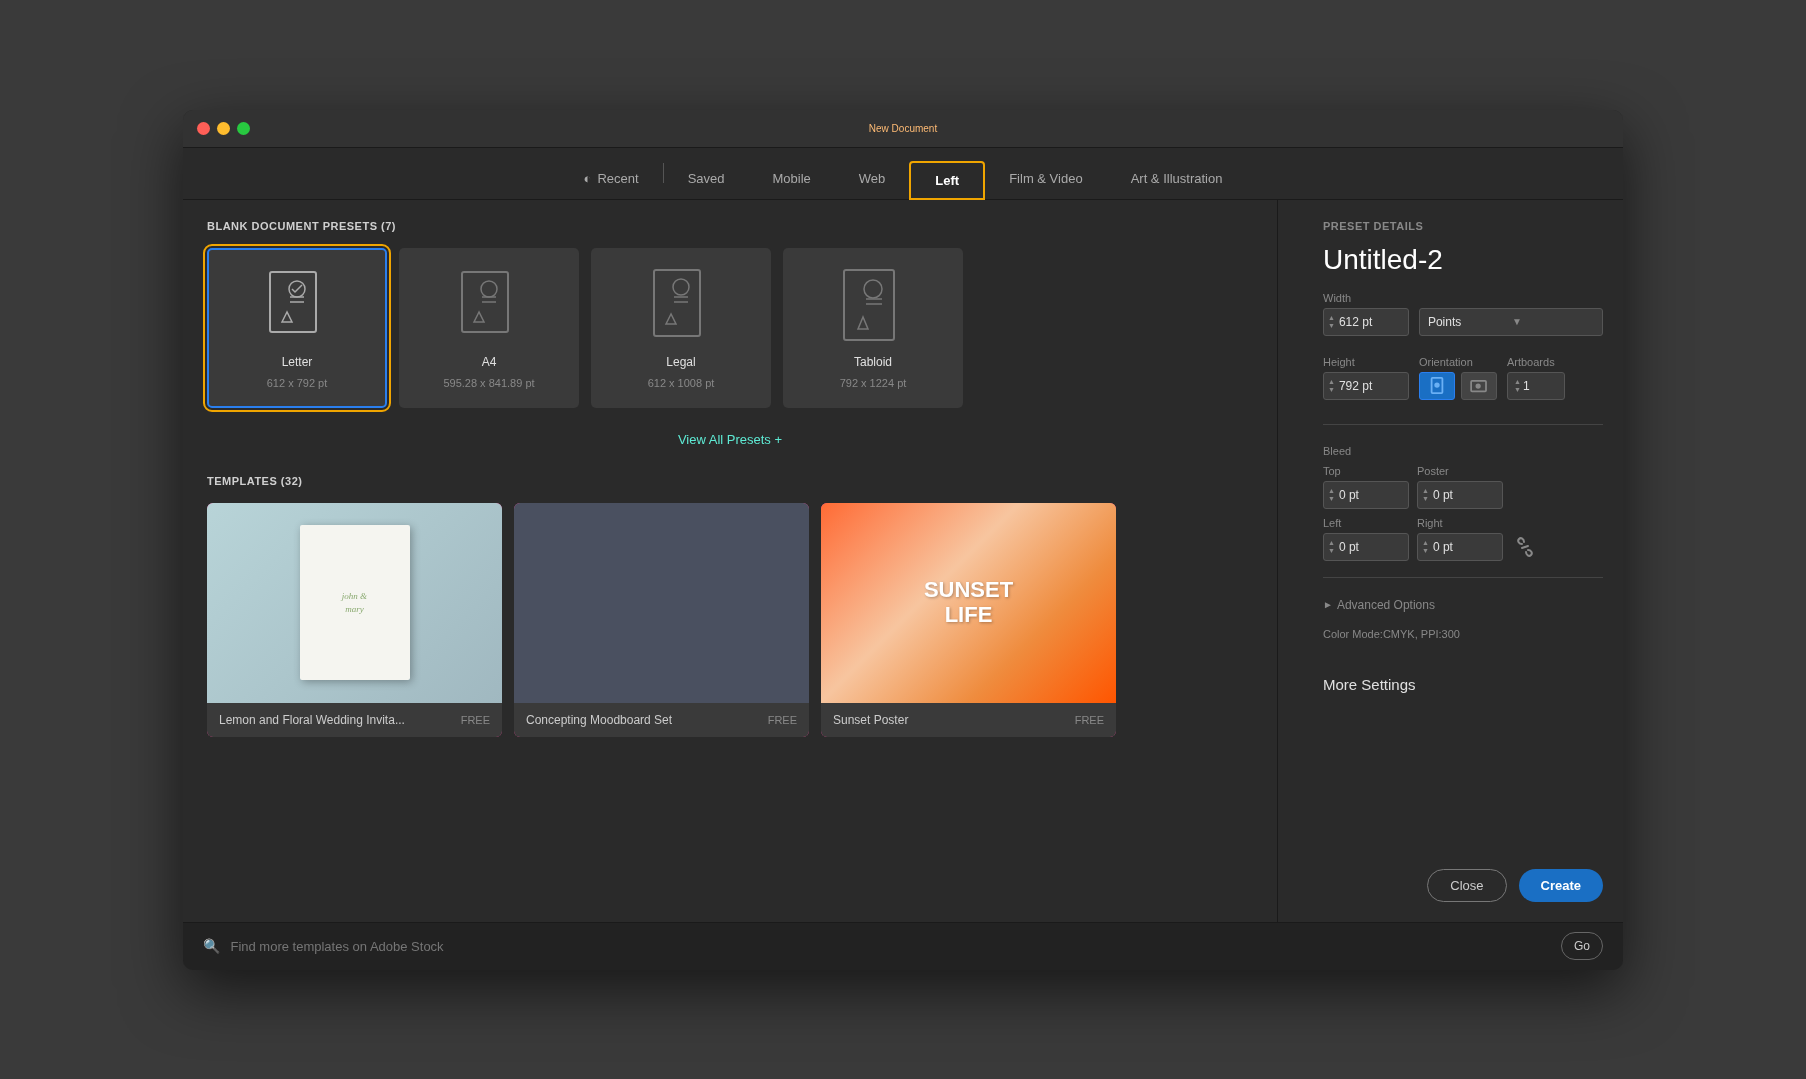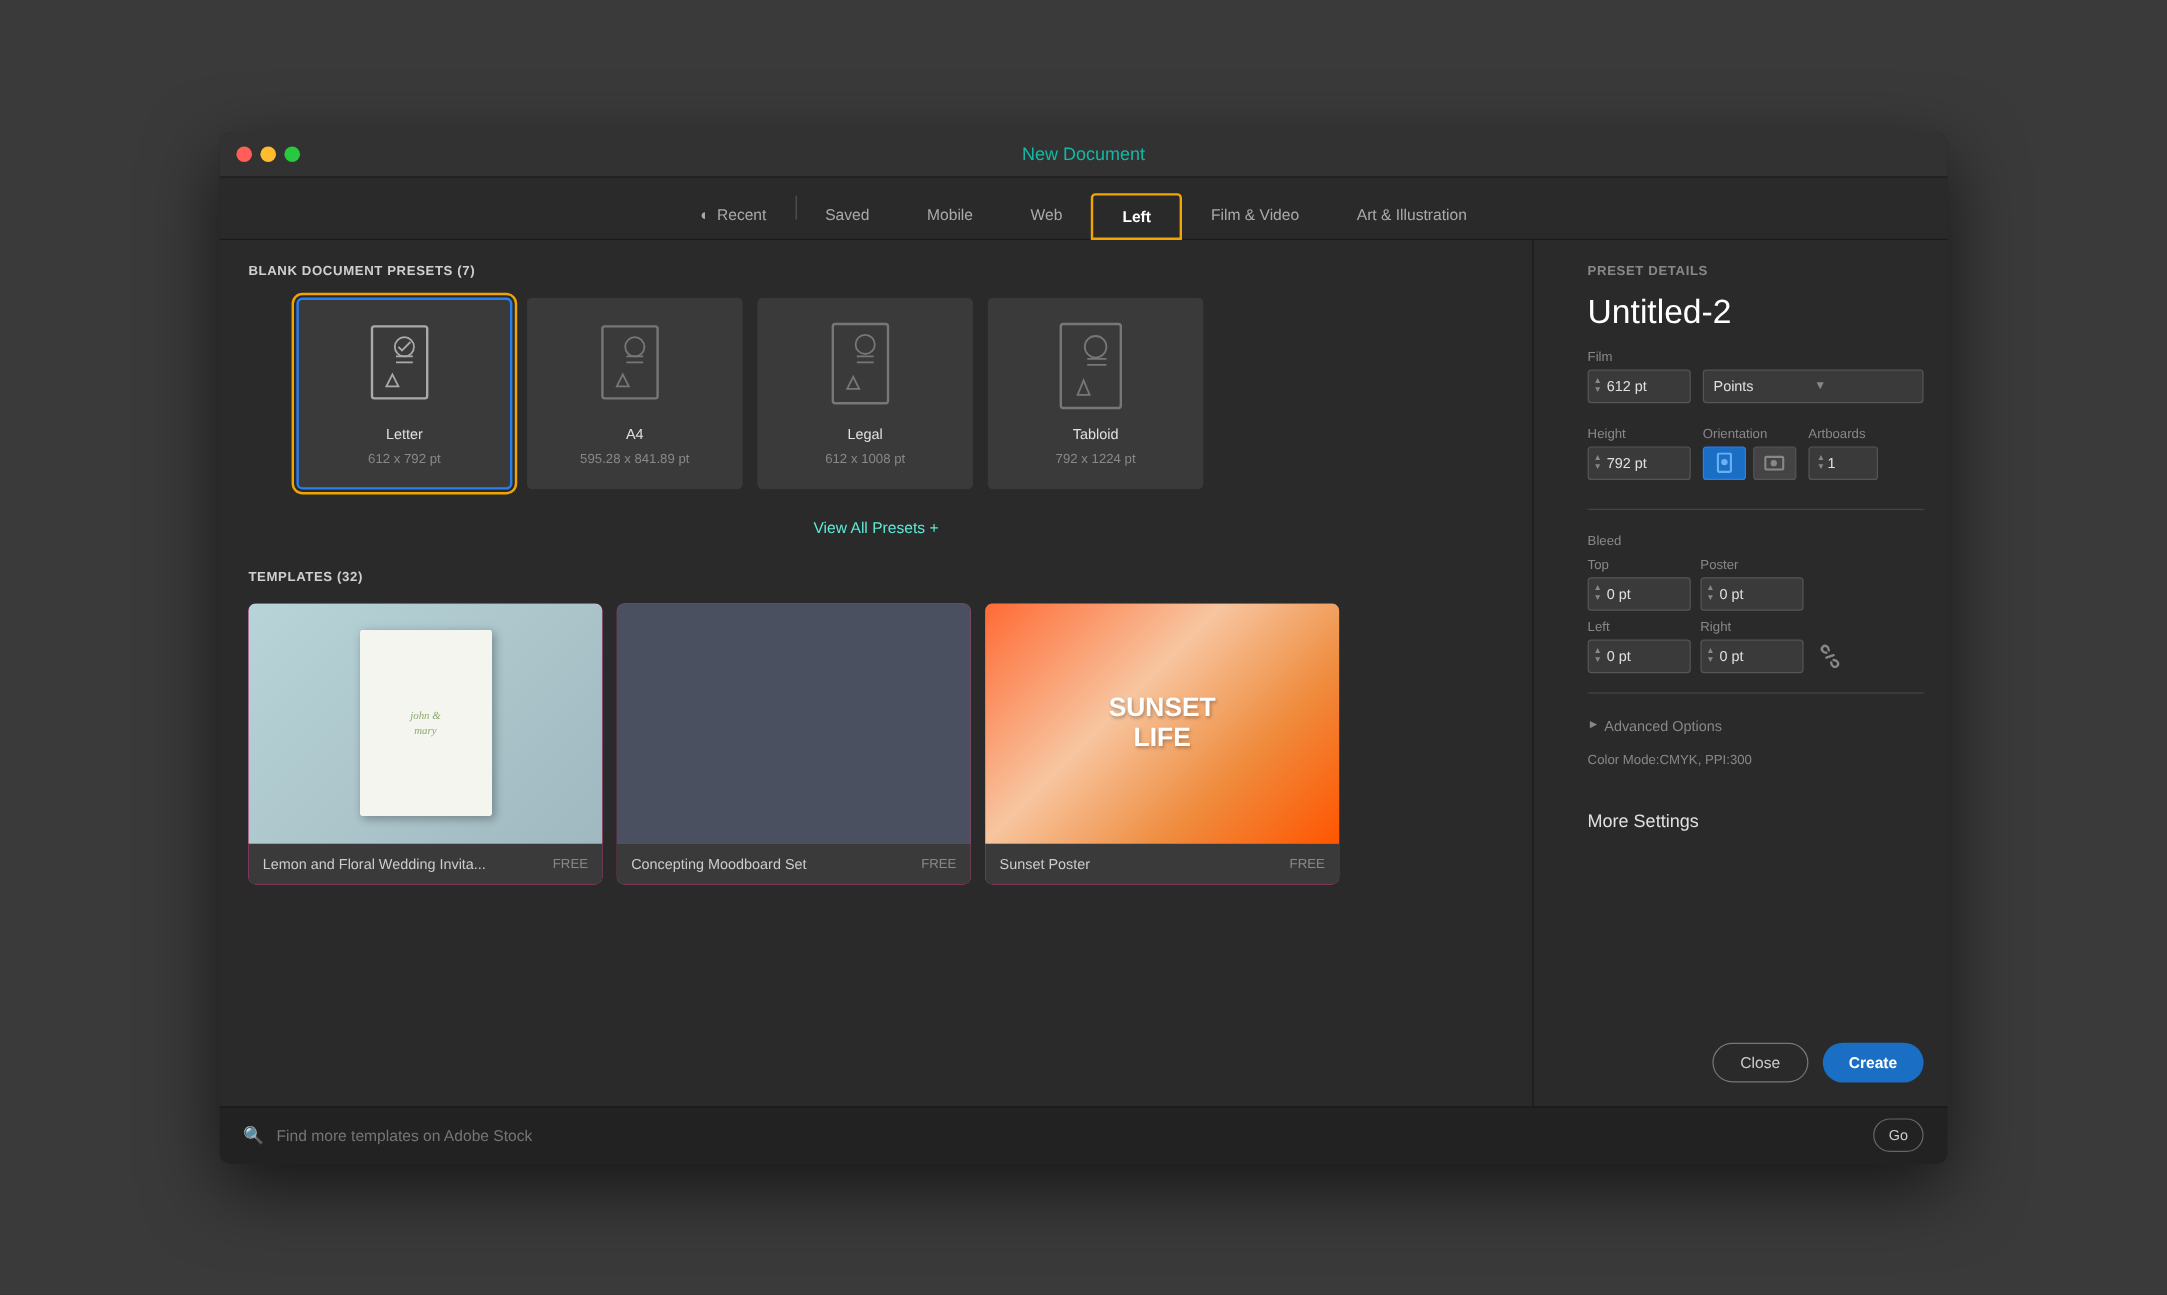--- a/index.html
+++ b/index.html
@@ -41,22 +41,22 @@
     }
     .traffic-light {
       width: 13px; height: 13px;
       border-radius: 50%;
       cursor: pointer;
     }
     .traffic-light.close { background: #ff5f57; }
     .traffic-light.minimize { background: #febc2e; }
     .traffic-light.maximize { background: #28c840; }
     .titlebar-title {
-      color: #14b8a6;
-      font-size: 15px;
+      color: #fdba74;
+      font-size: 10px;
       font-weight: 500;
     }
     
     .tabs-bar {
       background: #2a2a2a;
       height: 52px;
       display: flex;
       align-items: flex-end;
       justify-content: center;
       gap: 0;
@@ -127,21 +127,20 @@
       justify-content: center;
       cursor: pointer;
       gap: 8px;
       border: 2.5px solid transparent;
       transition: border-color 0.1s;
     }
     .preset-card.selected {
       border: 2.5px solid #2a7fef;
       outline: 2.5px solid #f0a500;
       outline-offset: 2px;
-      margin-left: 40px;
     }
     .preset-icon {
       width: 70px;
       height: 80px;
     }
     .preset-name {
       color: #e0e0e0;
       font-size: 12px;
       font-weight: 500;
     }
@@ -617,21 +616,21 @@
 
       <div style="height:20px;"></div>
     </div>
 
     <div class="right-panel">
       <div class="preset-details-label">PRESET DETAILS</div>
       <input class="doc-title-input" type="text" value="Untitled-2" style="">
 
       <div class="field-row">
         <div class="field-group">
-          <span class="field-label">Film</span>
+          <span class="field-label">Width</span>
           <div class="field-input-wrap">
             <div class="stepper">
               <button class="stepper-btn">▲</button>
               <button class="stepper-btn">▼</button>
             </div>
             <input class="field-input" type="text" value="612 pt" style="">
           </div>
         </div>
         <div class="field-group" style="flex:1;">
           <span class="field-label">&nbsp;</span>

